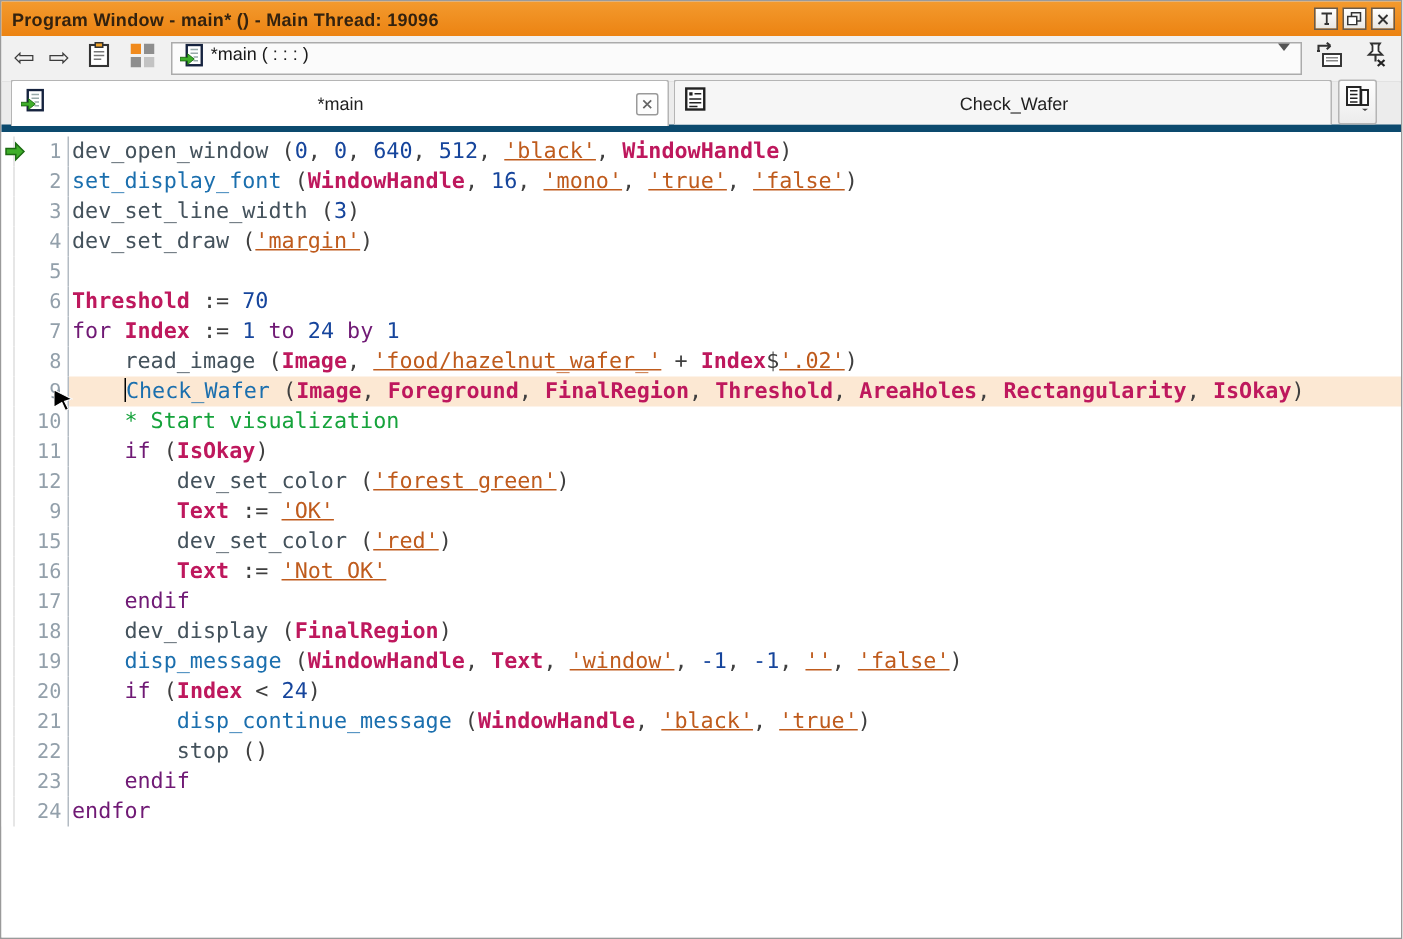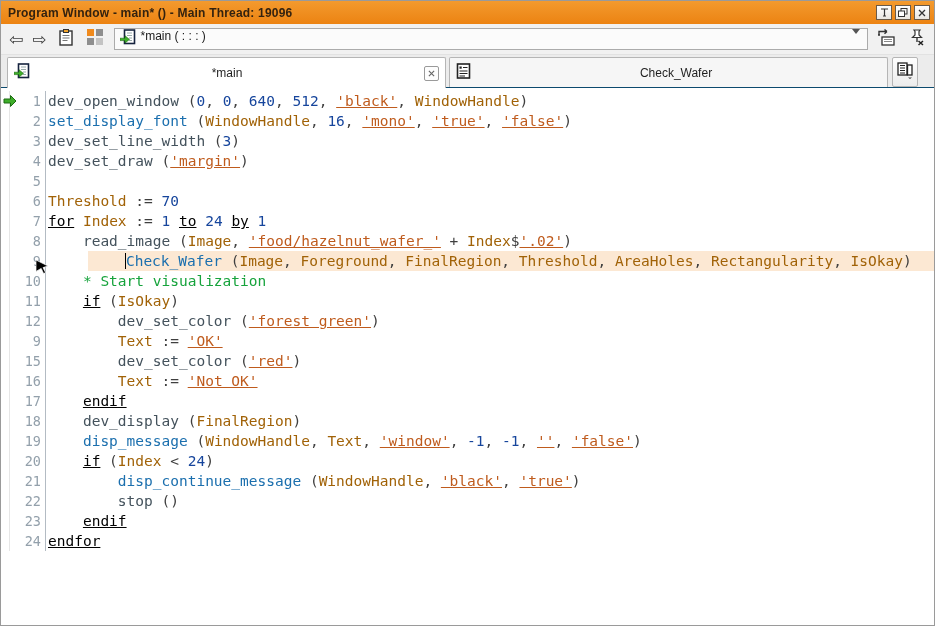--- a/index.html
+++ b/index.html
@@ -22,48 +22,48 @@
   .nav-arrow { font-size:17px; color:#3c3c3c; line-height:1; font-family:"DejaVu Sans", sans-serif; }
   .tbtn { display:flex; align-items:center; justify-content:center; width:20px; height:20px; }
   .combo { flex:1; height:22px; background:#fbfbfb; border:1px solid #ababab; display:flex;
            padding:0 5px; gap:5px; }
   .combo-text { font-size:12px; color:#1a1a1a; flex:1; }
   .combo-caret { width:0; height:0; border-left:4px solid transparent; border-right:4px solid transparent;
                  border-top:5px solid #555; margin-right:2px; }
 
   
   .tabbar { height:33px; flex:0 0 33px; background:#ececec; display:flex; align-items:flex-end;
-            padding:2px 16px 0 6px; border-bottom:1px solid #0c4a6e; }
+            padding:2px 16px 0 6px; border-bottom:5px solid #0c4a6e; }
   .tab { height:30px; display:flex; align-items:center; padding:0 6px; border:1px solid #b5b5b5;
          border-bottom:none; border-radius:2px 2px 0 0; position:relative; }
   .tab.active { background:#fff; margin-bottom:-1px; height:31px; z-index:2; flex:1 1 0; }
   .tab.inactive { background:#f6f6f6; margin-left:3px; flex:1 1 0; color:#333; }
   .tab-label { flex:1; text-align:center; font-size:12px; color:#1f1f1f; }
   .tab-close { width:15px; height:15px; border:1px solid #9a9a9a; border-radius:2px; display:flex;
                align-items:center; justify-content:center; font-size:9px; color:#555; background:#fdfdfd; }
   .tablist-btn { width:26px; height:30px; margin-left:4px; border:1px solid #b5b5b5; border-radius:2px;
                  background:linear-gradient(#fefefe,#ececec); display:flex; align-items:center; justify-content:center; }
 
   
   .editor { flex:1; background:#fff; overflow:hidden; position:relative; padding-top:3px;
             font-family:"DejaVu Sans Mono", monospace; font-size:14.5px; }
   .code-line { display:flex; height:20px; line-height:20px; }
   .gutter { flex:0 0 45px; text-align:right; padding-right:4px; color:#93a0ab; font-size:13.5px;
             border-right:1px solid #b3bbc3; position:relative; user-select:none;
             background:linear-gradient(to right, #ffffff 8px, #e6e6e6 8px, #e6e6e6 9px, #ffffff 9px); }
   .codecell { flex:1; white-space:pre; padding-left:2px; color:#3f3f3f; }
-  .code-line.hl .codecell { background:#fce8d3;margin-left:42px; }
+  .code-line.hl .codecell { background:#fce8d3; }
   .marker-ip { position:absolute; left:2px; top:3px; }
 
   .tk-op   { color:#44525c; }
   .tk-proc { color:#1b6fae;text-align:right; }
-  .tk-var  { color:#a16207; }
+  .tk-var  { color:#be185d;font-weight:bold; }
   .tk-num  { color:#16459c; }
   .tk-str  { color:#bf5b1d;text-decoration:underline; }
-  .tk-kw   { color:#000000;text-decoration:underline; }
+  .tk-kw   { color:#701a75; }
   .tk-com  { color:#16a33c; }
   .tk-pl   { color:#3f3f3f; }
   .caret   { display:inline-block; width:0; border-left:1px solid #000; height:16px;
              vertical-align:-3px; }
   .mouse-cursor { position:absolute; left:35px; top:171px; z-index:5; }
 </style>
 </head>
 <body>
 
 <div class="window">

